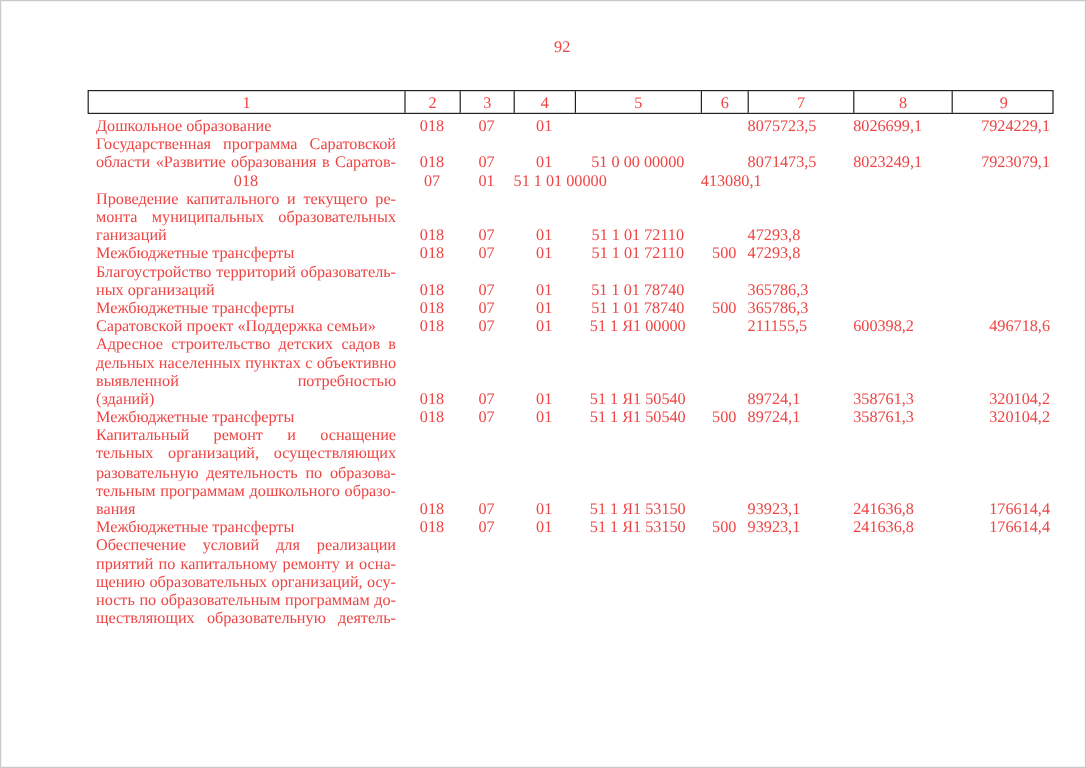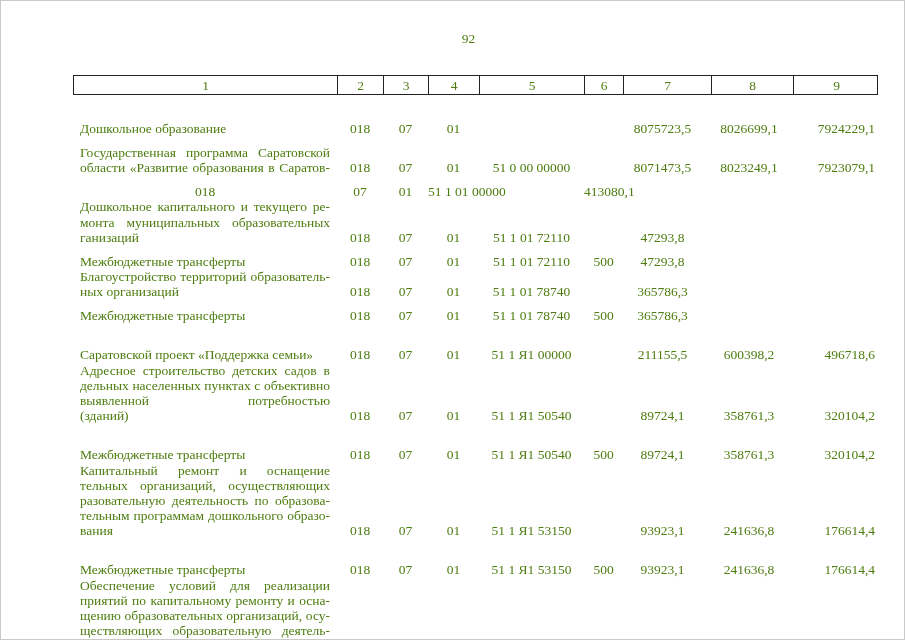--- a/index.html
+++ b/index.html
@@ -1,19 +1,19 @@
 <!DOCTYPE html>
 <html><head>
 <meta charset="utf-8">
 <style>
   html,body{margin:0;padding:0;background:#fff;}
   .page{
     width:905px;height:640px;box-sizing:border-box;background:#fff;
     border:1px solid #c9c9c9;overflow:hidden;position:relative;
-    font-family:"Liberation Serif","DejaVu Serif",serif;color:#4d7c0f;
+    font-family:"Liberation Serif","DejaVu Serif",serif;color:#ef4444;
     -webkit-font-smoothing:antialiased;
   }
   .content{margin-left:72px;width:805px;}
   .page-number{
     padding-top:30px;padding-right:14px;text-align:center;
     font-size:13.5px;line-height:15px;
   }
   .budget-table{margin-top:29px;font-size:13.5px;}
   .thead{
     display:grid;
@@ -30,22 +30,22 @@
   .trow{
     display:grid;
     grid-template-columns:264px 46px 45px 51px 105px 39px 88px 82px 85px;
     align-items:end;
   }
   .cell{line-height:15.2px;}
   .c1{padding:0 7px;}
   .jline{text-align:justify;text-align-last:justify;height:15.2px;overflow:hidden;}
   .lline{text-align:left;height:15.2px;overflow:hidden;white-space:nowrap;}
   .c2,.c3,.c4,.c5,.c6{text-align:center;white-space:nowrap;}
-  .c7{text-align:center;padding-right:9px;white-space:nowrap;}
-  .c8{text-align:center;padding-right:6px;white-space:nowrap;margin-top:24px;}
+  .c7{text-align:left;padding-right:9px;white-space:nowrap;}
+  .c8{text-align:left;padding-right:6px;white-space:nowrap;}
   .c9{text-align:right;padding-right:3px;white-space:nowrap;}
 </style>
 </head>
 <body>
 
 <div class="page">
   <div class="content">
     <div class="page-number">92</div>
     <div class="budget-table">
       <div class="thead">
@@ -92,21 +92,21 @@
             <div class="cell c3">07</div>
             <div class="cell c4">01</div>
             <div class="cell c5">51 1 01 00000</div>
             <div class="cell c6"></div>
             <div class="cell c7">413080,1</div>
             <div class="cell c8"></div>
             <div class="cell c9"></div>
           </div>
           <div class="trow">
             <div class="cell c1">
-              <div class="jline">Дошкольное капитального и текущего ре-</div>
+              <div class="jline">Проведение капитального и текущего ре-</div>
               <div class="jline">монта муниципальных образовательных ор-</div>
               <div class="lline">ганизаций</div>
             </div>
             <div class="cell c2">018</div>
             <div class="cell c3">07</div>
             <div class="cell c4">01</div>
             <div class="cell c5">51 1 01 72110</div>
             <div class="cell c6"></div>
             <div class="cell c7">47293,8</div>
             <div class="cell c8"></div>
@@ -222,22 +222,22 @@
             <div class="cell c6">500</div>
             <div class="cell c7">93923,1</div>
             <div class="cell c8">241636,8</div>
             <div class="cell c9">176614,4</div>
           </div>
           <div class="trow">
             <div class="cell c1">
               <div class="jline">Обеспечение условий для реализации меро-</div>
               <div class="jline">приятий по капитальному ремонту и осна-</div>
               <div class="jline">щению образовательных организаций, осу-</div>
+              <div class="jline">ность по образовательным программам до-</div>
               <div class="jline">ществляющих образовательную деятель-</div>
-              <div class="jline">ность по образовательным программам до-</div>
             </div>
             <div class="cell c2"></div>
             <div class="cell c3"></div>
             <div class="cell c4"></div>
             <div class="cell c5"></div>
             <div class="cell c6"></div>
             <div class="cell c7"></div>
             <div class="cell c8"></div>
             <div class="cell c9"></div>
           </div>

